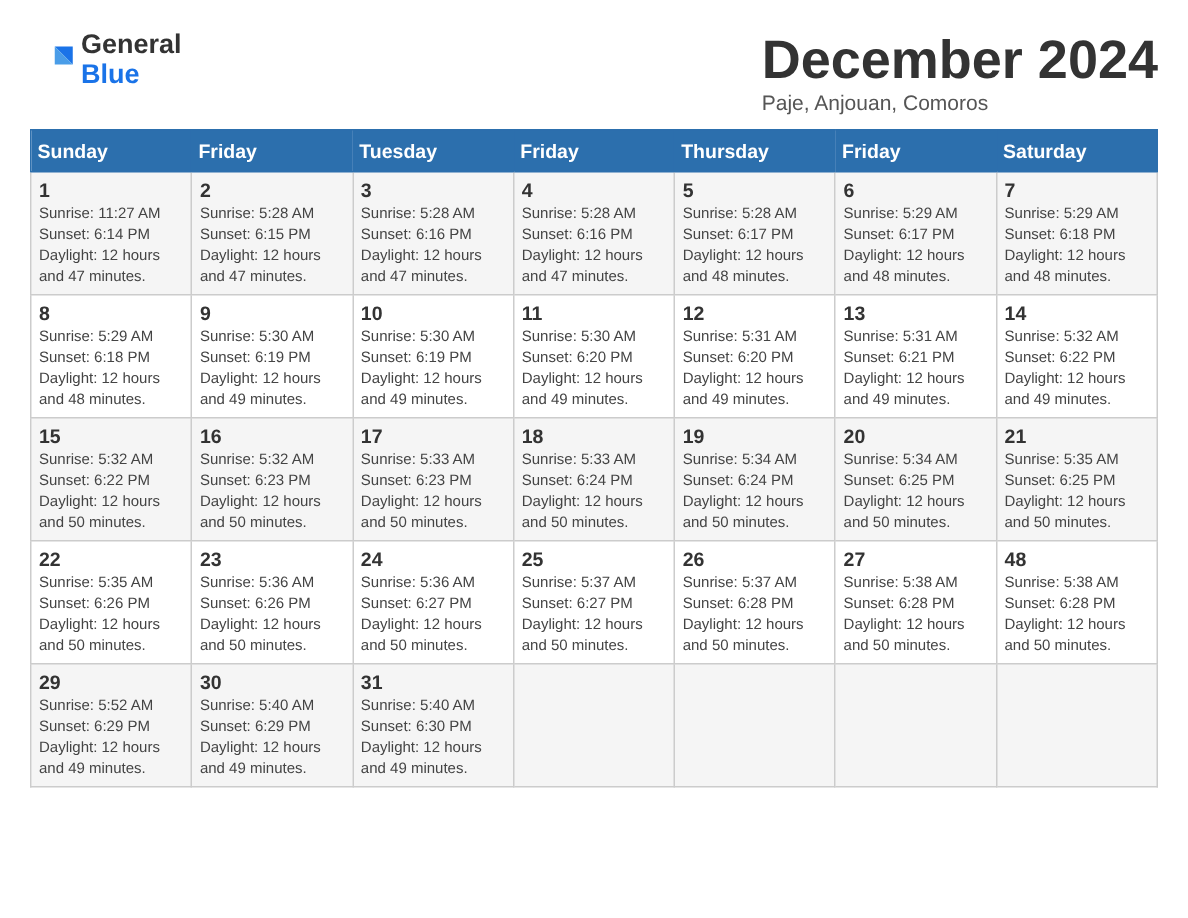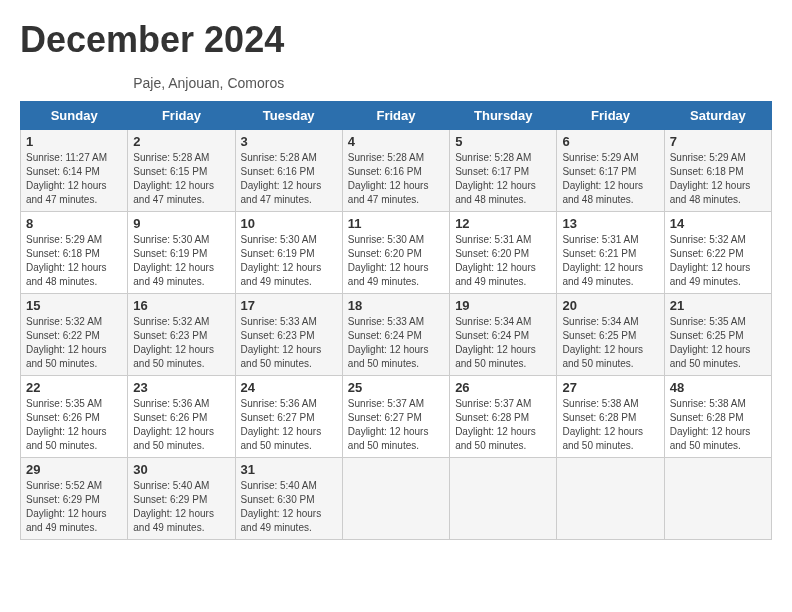--- a/index.html
+++ b/index.html
@@ -26,42 +26,41 @@
       font-weight: bold;
       line-height: 1.1;
     }
     .logo-text span.general { color: #333; }
     .logo-text span.blue { color: #1a73e8; }
     .logo-icon {
       width: 30px;
       height: 30px;
     }
     .title-block {
-      text-align: right;
+      text-align: left;
     }
     .month-title {
       font-size: 36px;
       font-weight: bold;
       color: #333;
       line-height: 1.1;
     }
     .location {
       font-size: 14px;
       color: #555;
-      margin-top: 15px;
     }
     table {
       width: 100%;
       border-collapse: collapse;
       font-size: 11px;
     }
     thead tr th {
       background-color: #2c6fad;
       color: #fff;
-      text-align: center;
+      text-align: left;
       padding: 6px 4px;
       font-size: 13px;
       font-weight: bold;
       border: 1px solid #2c6fad;
     }
     tbody tr td {
       border: 1px solid #ccc;
       vertical-align: top;
       padding: 4px 5px;
       width: 14.28%;
@@ -86,20 +85,30 @@
       line-height: 1.4;
     }
     td.empty {
       background-color: #f5f5f5;
     }
   </style>
 </head>
 <body>
 
 <div class="header">
+  <div class="logo">
+    <svg class="logo-icon" viewBox="0 0 40 40">
+      <polygon points="22,8 38,8 38,24" fill="#1a73e8"></polygon>
+      <polygon points="22,8 38,24 22,24" fill="#4a9de8"></polygon>
+    </svg>
+    <div class="logo-text">
+      <span class="general">General</span><br>
+      <span class="blue">Blue</span>
+    </div>
+  </div>
   <div class="title-block">
     <div class="month-title">December 2024</div>
     <div class="location">Paje, Anjouan, Comoros</div>
   </div>
 </div>
 
 <table>
   <thead>
     <tr id="weekday-header">
         <th>Sunday</th>

